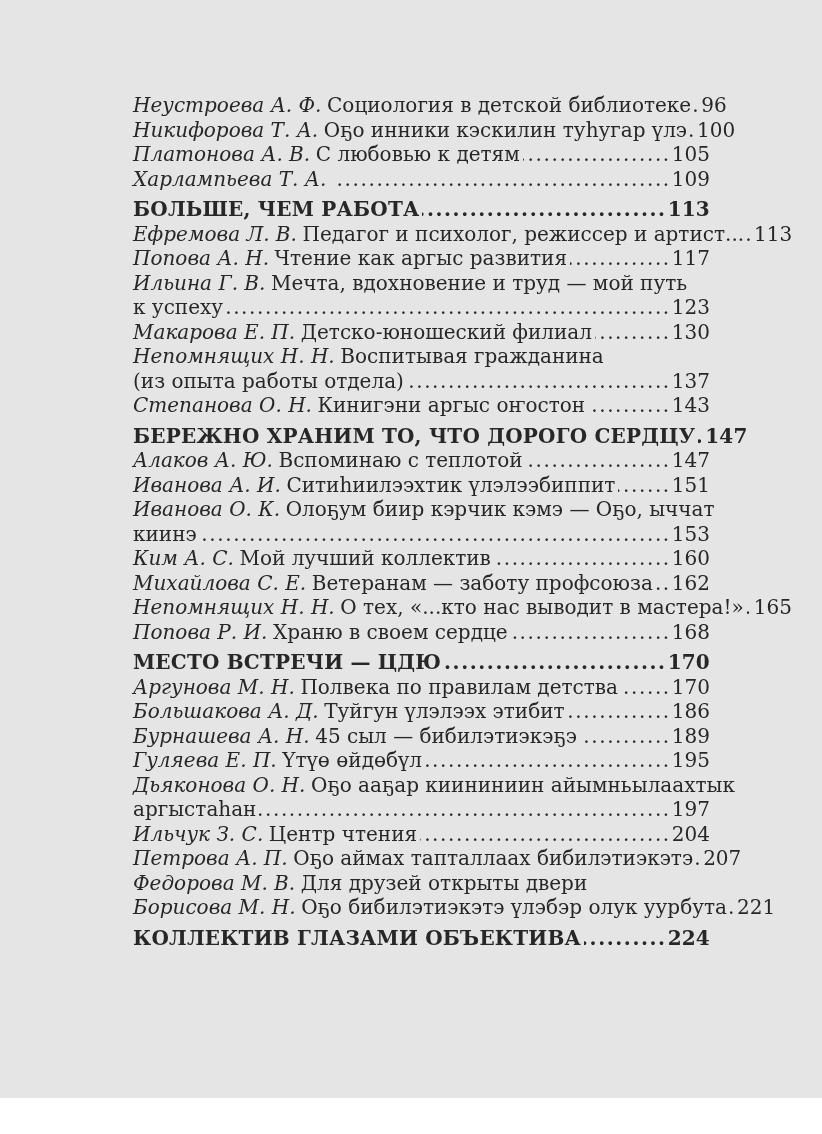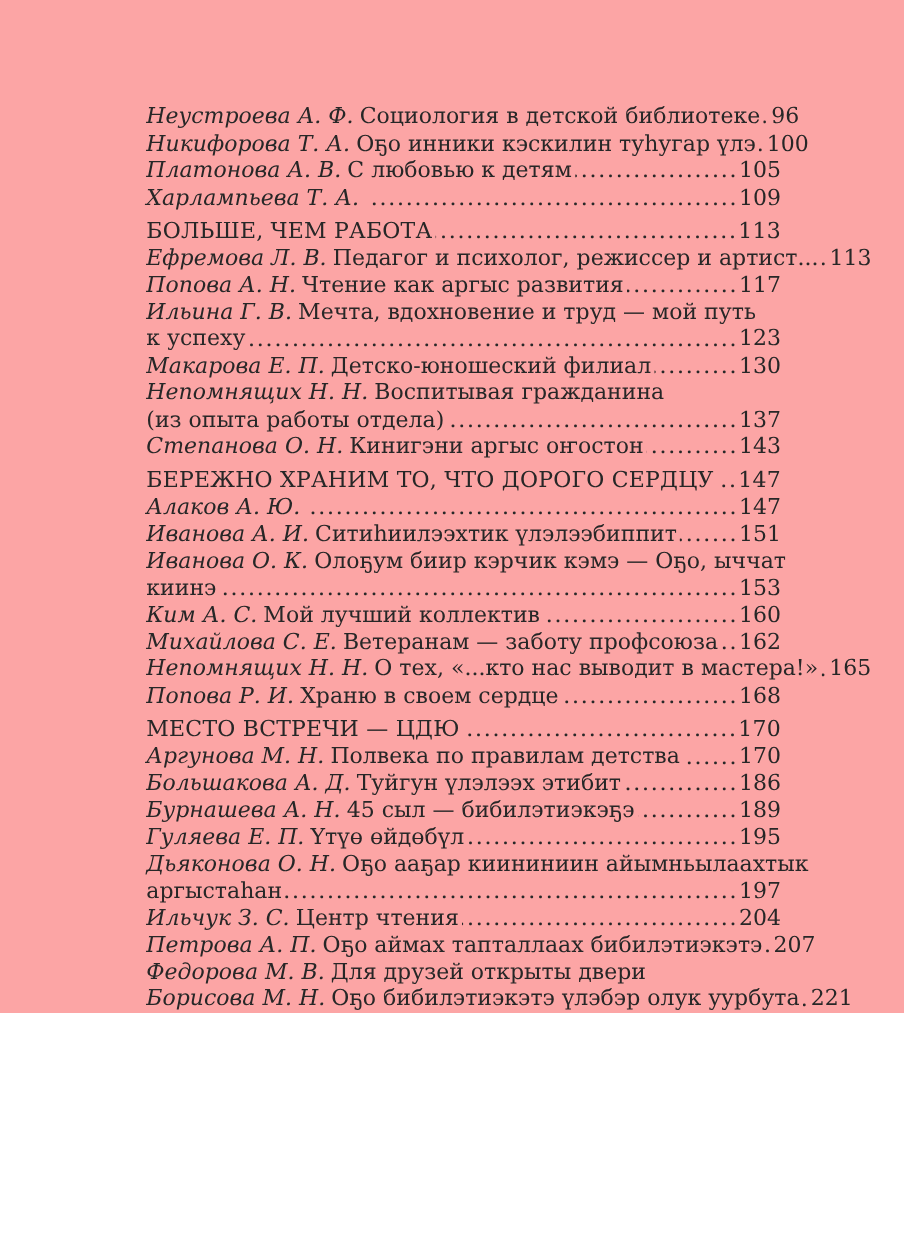--- a/index.html
+++ b/index.html
@@ -1,40 +1,40 @@
 <!DOCTYPE html>
 <html lang="ru"><head>
 <meta charset="utf-8">
 <style>
   html, body { margin: 0; padding: 0; background: #ffffff; }
   .screen {
     position: relative;
     width: 822px;
-    height: 921px;
-    background: #fca5a5;
+    height: 1098px;
+    background: #e5e5e5;
     overflow: hidden;
     font-family: "DejaVu Serif", "Liberation Serif", serif;
     color: #272727;
   }
   .toc {
     position: absolute;
     left: 133px;
     top: 93px;
     width: 577px;
     font-size: 20px;
   }
   .row {
     display: flex;
     align-items: baseline;
     height: 24.5px;
     line-height: 24.5px;
     white-space: nowrap;
   }
   .section-row {
-    font-weight: 400;
+    font-weight: 700;
     margin-top: 6px;
     letter-spacing: 0.2px;
   }
   .author {
     font-style: italic;
     margin-right: 0.28em;
     flex: 0 0 auto;
   }
   .title, .section-title, .cont {
     flex: 0 0 auto;
@@ -131,20 +131,21 @@
         <span class="leader"></span>
         <span class="pagenum">143</span>
       </div>
       <div class="row section-row">
         <span class="section-title">БЕРЕЖНО ХРАНИМ ТО, ЧТО ДОРОГО СЕРДЦУ</span>
         <span class="leader"></span>
         <span class="pagenum">147</span>
       </div>
       <div class="row entry-row">
         <span class="author">Алаков А. Ю.</span>
+        <span class="title">Вспоминаю с теплотой</span>
         <span class="leader"></span>
         <span class="pagenum">147</span>
       </div>
       <div class="row entry-row">
         <span class="author">Иванова А. И.</span>
         <span class="title">Ситиһиилээхтик үлэлээбиппит</span>
         <span class="leader"></span>
         <span class="pagenum">151</span>
       </div>
       <div class="row entry-row">

